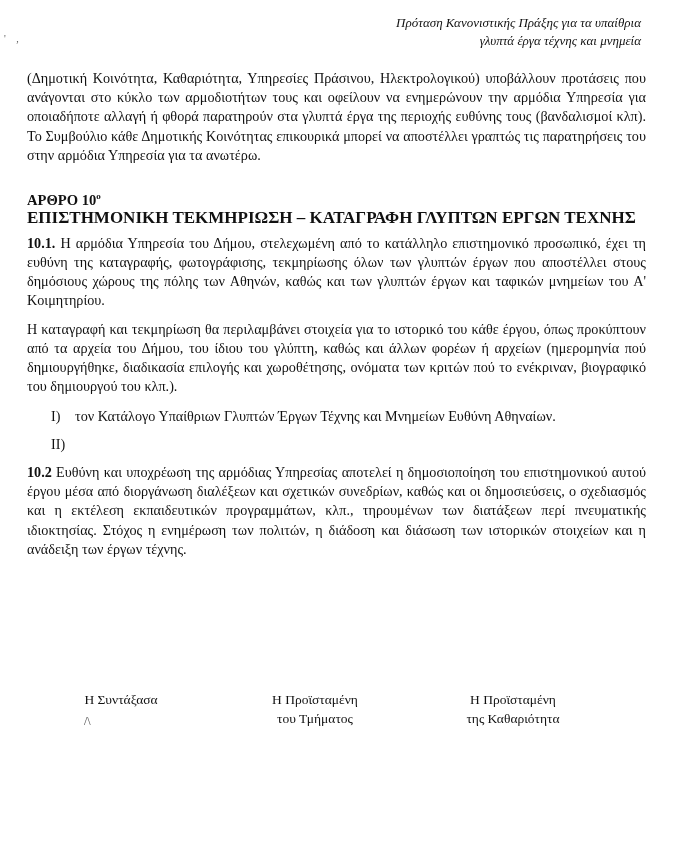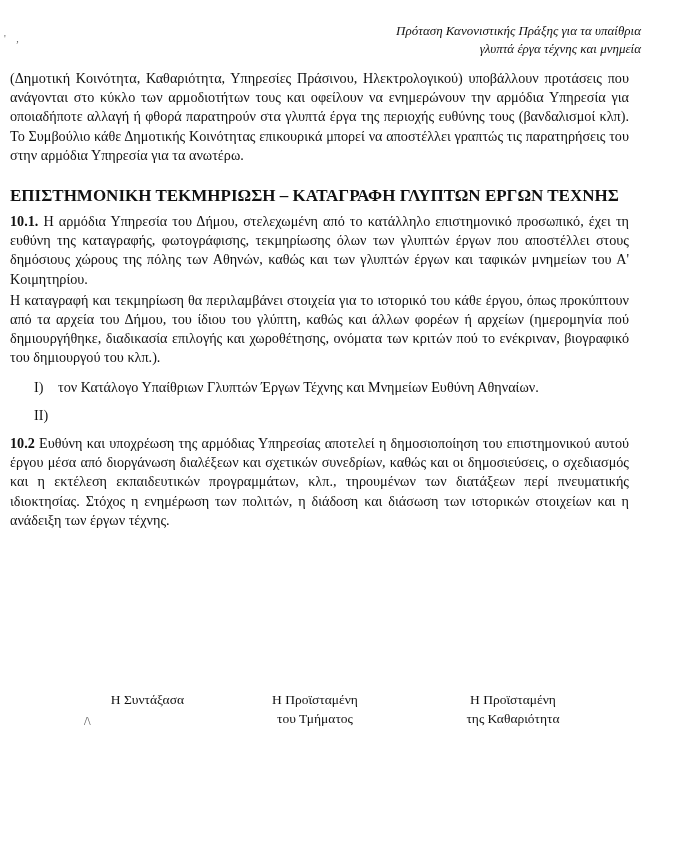--- a/index.html
+++ b/index.html
@@ -1,54 +1,55 @@
 <!DOCTYPE html>
 <html><head>
   <meta charset="utf-8">
   <style>
     html, body { margin: 0; padding: 0; background: #ffffff; }
     body { width: 677px; height: 857px; position: relative; overflow: hidden;
            font-family: "Liberation Serif", "DejaVu Serif", serif; color: #111; }
     .page { position: absolute; left: 0; top: 0; width: 677px; height: 857px; }
     .marks { position: absolute; left: 4px; top: 33px; font-size: 10px; color: #555; letter-spacing: 4px; }
-    .header { position: absolute; right: 36px; top: 22px; text-align: right;
+    .header { position: absolute; right: 36px; top: 14px; text-align: right;
               font-style: italic; font-size: 13px; line-height: 18px; }
-    .body { position: absolute; left: 10px; top: 69px; width: 619px; font-size: 14.2px; line-height: 19.2px; }
+    .body { position: absolute; left: 27px; top: 69px; width: 619px; font-size: 14.2px; line-height: 19.2px; }
     .para { text-align: justify; text-align-last: left; margin: 0; }
     .p1 { margin-bottom: 22px; }
     .art-head { font-weight: bold; font-size: 14.6px; line-height: 18px; margin: 0; }
     .art-title { font-weight: bold; font-size: 17px; line-height: 18px; margin: 0 0 7px 0; }
     .sec-num { font-weight: bold; }
-    .gap { margin-top: 2px; }
+    .gap { margin-top: 9px; }
     .list { margin: 10px 0 0 0; padding: 0; list-style: none; }
     .list li { margin: 0 0 9px 0; display: flex; }
     .list .num { display: inline-block; width: 24px; margin-left: 24px; }
     .sigs { position: absolute; top: 690px; left: 0; width: 677px; font-size: 13.5px; line-height: 19px; }
     .sig { position: absolute; text-align: center; }
-    .sig1 { left: 74px; width: 110px; text-align: right; }
+    .sig1 { left: 66px; width: 110px; text-align: center; }
     .sig2 { left: 250px; width: 130px; }
     .sig3 { left: 448px; width: 130px; }
     .scribble { position: absolute; left: 84px; top: 714px; font-size: 12px; color: #444; }
     sup { font-size: 9px; }
   </style>
 </head>
 <body>
 
 <div class="page">
 
   <div class="marks">' ,</div>
 
   <div class="header">
     <div>Πρόταση Κανονιστικής Πράξης για τα υπαίθρια</div>
     <div>γλυπτά έργα τέχνης και μνημεία</div>
   </div>
 
   <div class="body">
     <p class="para p1">(Δημοτική Κοινότητα, Καθαριότητα, Υπηρεσίες Πράσινου, Ηλεκτρολογικού) υποβάλλουν προτάσεις που ανάγονται στο κύκλο των αρμοδιοτήτων τους και οφείλουν να ενημερώνουν την αρμόδια Υπηρεσία για οποιαδήποτε αλλαγή ή φθορά παρατηρούν στα γλυπτά έργα της περιοχής ευθύνης τους (βανδαλισμοί κλπ). Το Συμβούλιο κάθε Δημοτικής Κοινότητας επικουρικά μπορεί να αποστέλλει γραπτώς τις παρατηρήσεις του στην αρμόδια Υπηρεσία για τα ανωτέρω.</p>
 
+    <p class="art-head"><span>ΑΡΘΡΟ 10</span><sup>ο</sup></p>
     <p class="art-title">ΕΠΙΣΤΗΜΟΝΙΚΗ ΤΕΚΜΗΡΙΩΣΗ – ΚΑΤΑΓΡΑΦΗ ΓΛΥΠΤΩΝ ΕΡΓΩΝ ΤΕΧΝΗΣ</p>
 
     <p class="para"><span class="sec-num">10.1.</span> <span>Η αρμόδια Υπηρεσία του Δήμου, στελεχωμένη από το κατάλληλο επιστημονικό προσωπικό, έχει τη ευθύνη της καταγραφής, φωτογράφισης, τεκμηρίωσης όλων των γλυπτών έργων που αποστέλλει στους δημόσιους χώρους της πόλης των Αθηνών, καθώς και των γλυπτών έργων και ταφικών μνημείων του Α' Κοιμητηρίου.</span></p>
 
     <p class="para gap">Η καταγραφή και τεκμηρίωση θα περιλαμβάνει στοιχεία για το ιστορικό του κάθε έργου, όπως προκύπτουν από τα αρχεία του Δήμου, του ίδιου του γλύπτη, καθώς και άλλων φορέων ή αρχείων (ημερομηνία πού δημιουργήθηκε, διαδικασία επιλογής και χωροθέτησης, ονόματα των κριτών πού το ενέκριναν, βιογραφικό του δημιουργού του κλπ.).</p>
 
 
     <ul class="list">
       <li>
           <span class="num">I)</span>

